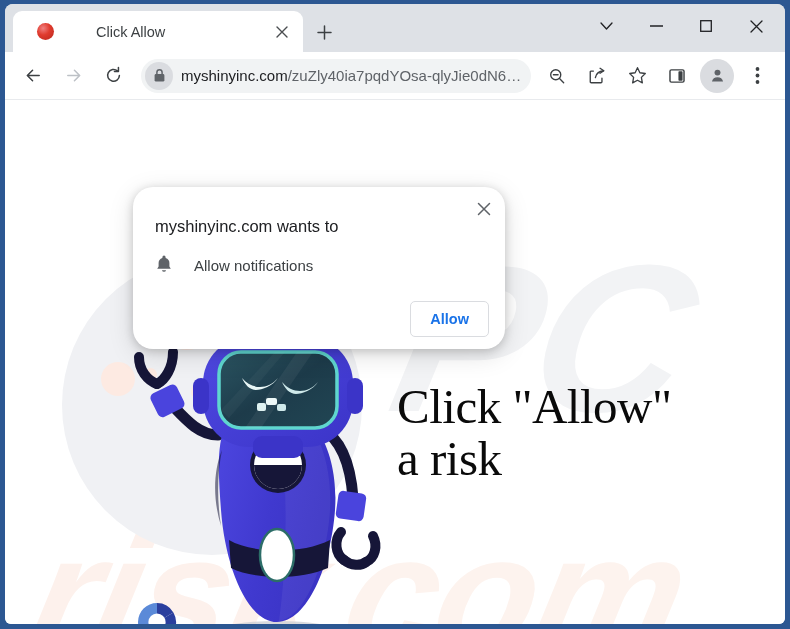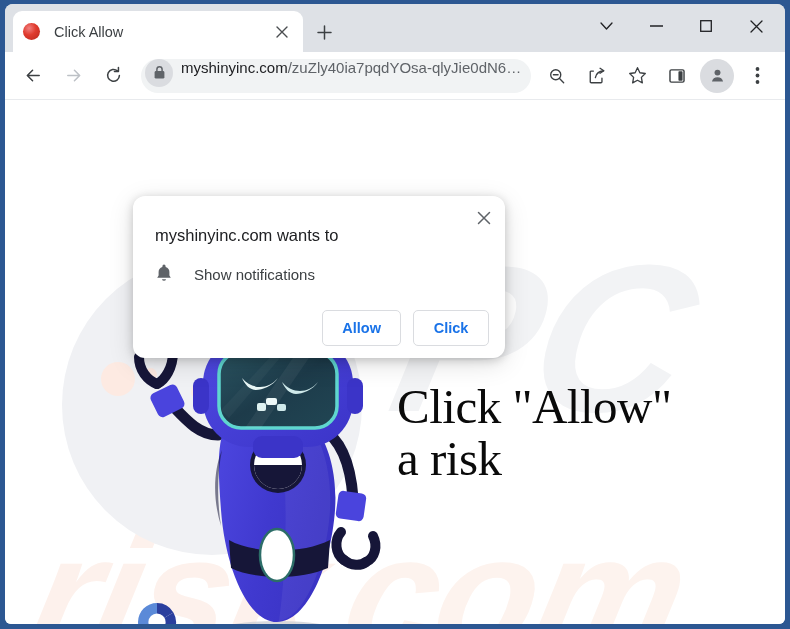--- a/index.html
+++ b/index.html
@@ -34,21 +34,22 @@
     background: #dee1e6;
   }
   .tab {
     position: absolute;
     left: 8px; top: 7px;
     width: 290px; height: 41px;
     background: #ffffff;
     border-radius: 9px 9px 0 0;
     display: flex;
     align-items: center;
-    padding: 0 10px 0 10px;
+    padding: 0 10px 0 24px;
+    gap: 28px;
   }
   .favicon {
     width: 17px; height: 17px;
     border-radius: 50%;
     background: radial-gradient(circle at 36% 31%, #f08080 0%, #e03b2e 42%, #b8261c 100%);
     flex: 0 0 auto;
   }
   .tab-title {
     margin-left: 14px;
     font-size: 14.5px;
@@ -104,21 +105,21 @@
   }
   .tb-icon.disabled { color: #bdc1c6; }
 
   .omnibox {
     flex: 1 1 auto;
     height: 34px;
     margin: 0 6px 0 8px;
     background: #f1f3f4;
     border-radius: 17px;
     display: flex;
-    align-items: flex-start;
+    align-items: center;
     padding-left: 4px;
     overflow: hidden;
   }
   .lock-chip {
     width: 28px; height: 28px;
     border-radius: 50%;
     background: #dadce0;
     display: flex; align-items: center; justify-content: center;
     flex: 0 0 auto;
   }
@@ -208,24 +209,24 @@
   .captcha {
     position: absolute;
     left: 123px; top: 500px;
     width: 58px;
     text-align: center;
   }
 
   
   .perm-popup {
     position: absolute;
-    left: 128px; top: 96px;
+    left: 128px; top: 87px;
     width: 372px;
     background: #ffffff;
-    border-radius: 12px;
+    border-radius: 20px;
     box-shadow: 0 2px 10px rgba(0,0,0,0.18), 0 6px 26px rgba(0,0,0,0.13);
     z-index: 40;
     padding: 16px 16px 12px 22px;
   }
   .perm-close {
     position: absolute;
     right: 8px; top: 9px;
     width: 26px; height: 26px;
     display: flex; align-items: center; justify-content: center;
     color: #5f6368;
@@ -501,24 +502,23 @@
 
         <div class="perm-title">myshinyinc.com wants to</div>
 
         <div class="perm-row">
           <span>
             <svg width="18" height="19" viewBox="0 0 18 19" aria-hidden="true">
               <path d="M9 1.6 a1.6 1.6 0 0 1 1.6 1.6 v0.7 a5.4 5.4 0 0 1 3.8 5.2 v3.3 l1.4 2.3 H2.2 l1.4 -2.3 V9.1 a5.4 5.4 0 0 1 3.8 -5.2 V3.2 A1.6 1.6 0 0 1 9 1.6 Z" fill="#5f6368"></path>
               <path d="M6.9 16.3 a2.2 2.2 0 0 0 4.2 0 Z" fill="#5f6368"></path>
             </svg>
           </span>
-          <span class="perm-row-label">Show notifications</span>
+          <span class="perm-row-label">Allow notifications</span>
         </div>
 
         <div class="perm-actions">
           <button class="perm-btn">Allow</button>
-          <button class="perm-btn">Click</button>
         </div>
       </div>
 
     </div>
   </div>
 </div>
 
 </body></html>

